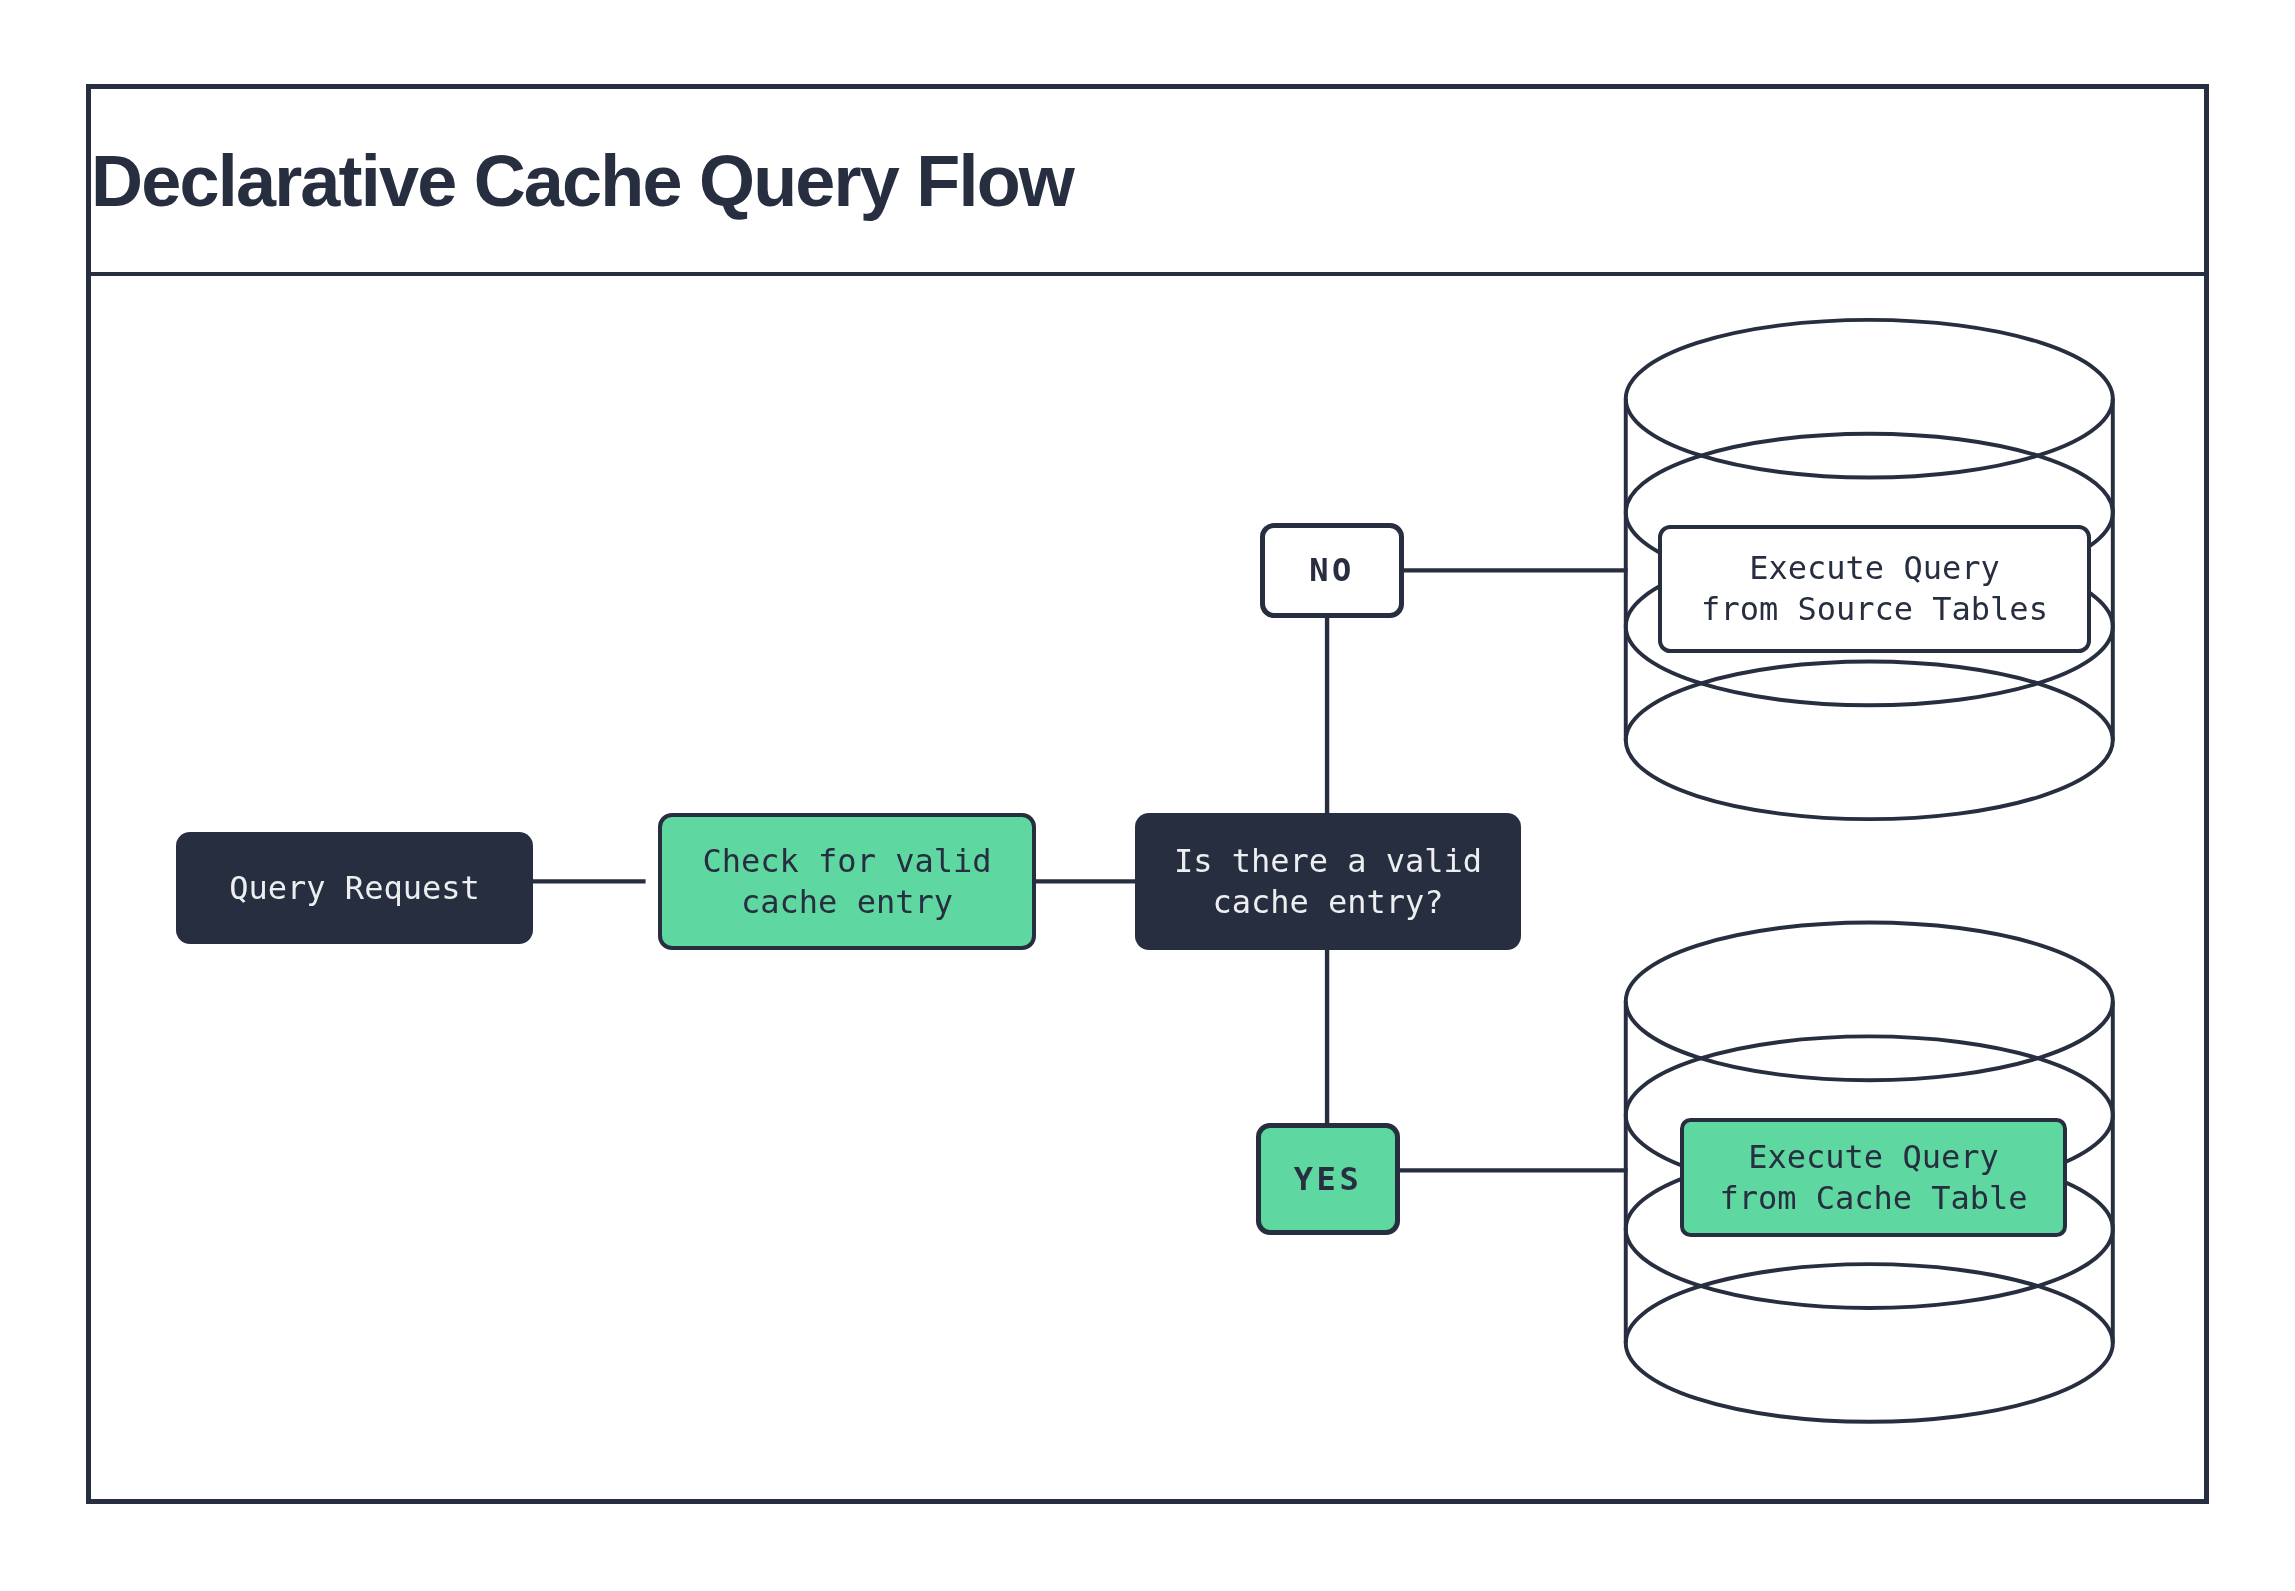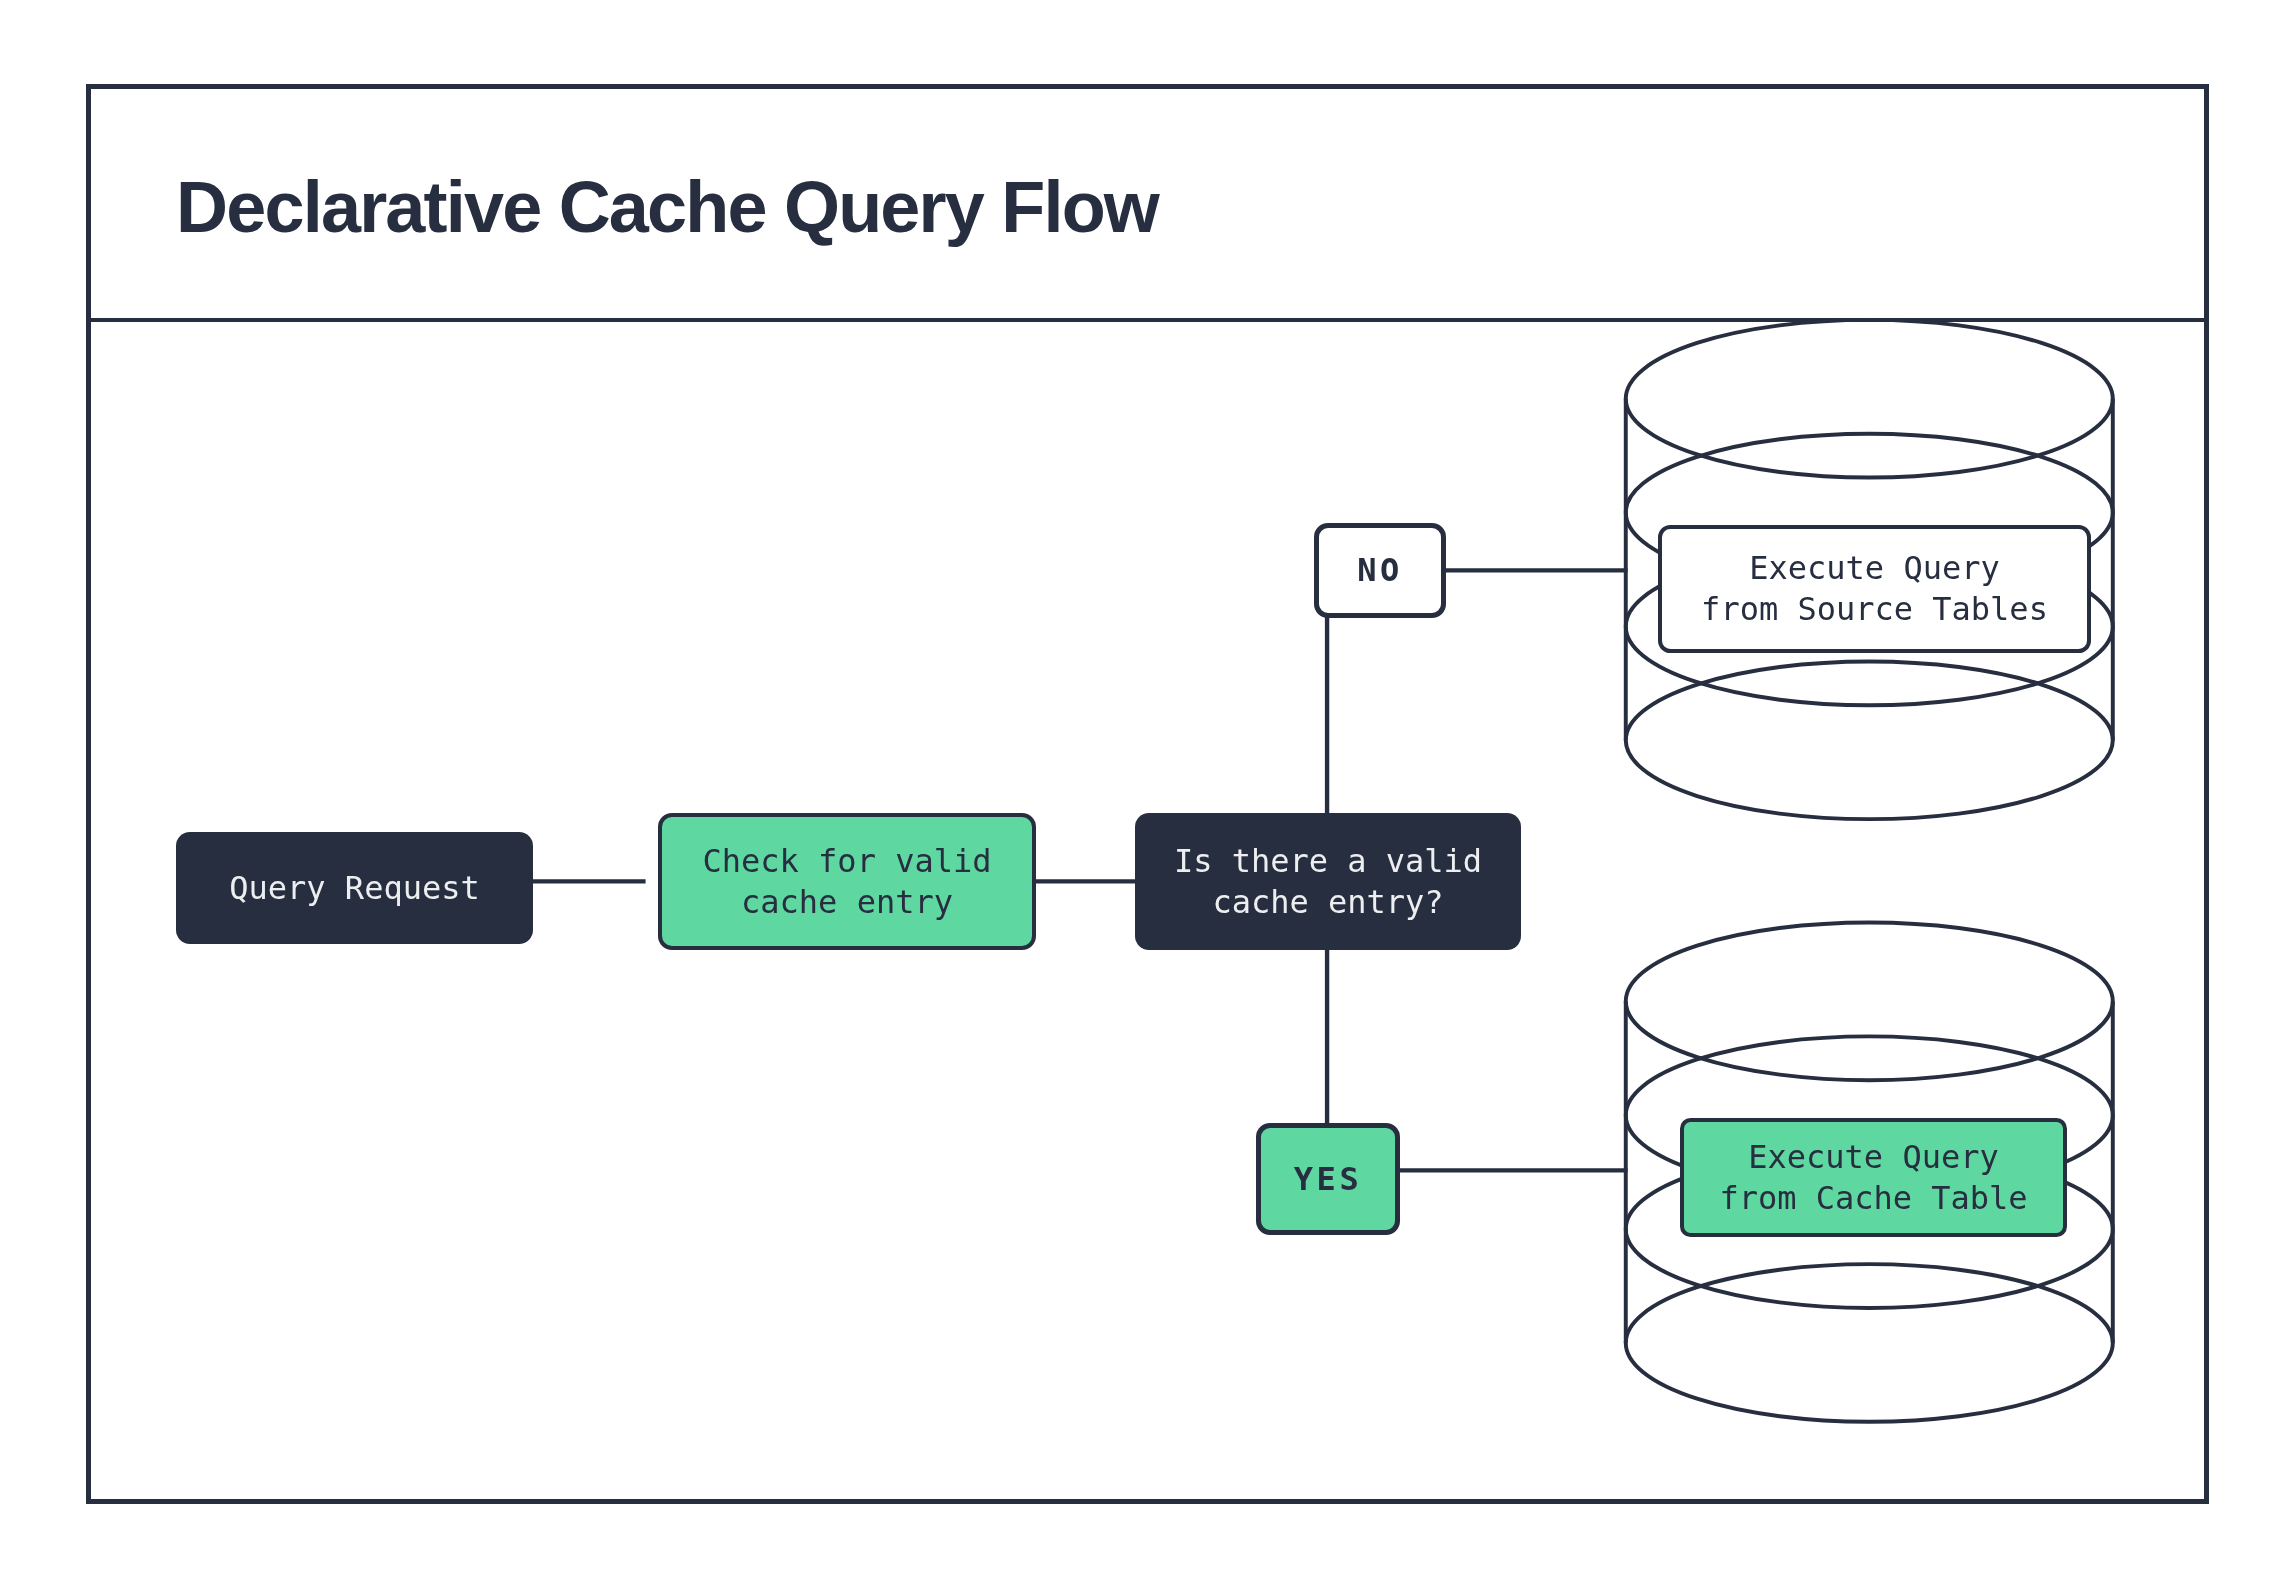--- a/index.html
+++ b/index.html
@@ -19,27 +19,25 @@
   }
   .frame {
     position: absolute;
     left: 86px; top: 84px;
     width: 2123px; height: 1420px;
     border: 5.3px solid var(--ink);
     box-sizing: border-box;
     background: var(--paper);
   }
   .header {
-    height: 226px;
+    height: 187px;
     border-bottom: 4.4px solid var(--ink);
     box-sizing: border-box;
     display: flex;
     align-items: center;
-    padding-left: 85px;
-    margin-top: 7px;
   }
   .title {
     font-family: "Liberation Sans", sans-serif;
     font-weight: 700;
     font-size: 72px;
     letter-spacing: -1.8px;
     color: var(--ink);
   }
   svg.wires {
     position: absolute;
@@ -63,21 +61,21 @@
     color: var(--ink);
     border-radius: 14px;
   }
   .node.dark    { background: var(--ink); color: var(--light_text); }
   .node.green   { background: var(--green); border: 4.4px solid var(--ink); }
   .node.outline { background: var(--paper); border: 4.4px solid var(--ink); }
   .node.tag     { font-weight: 700; letter-spacing: 3.5px; border-width: 5.3px; }
   .n-query    { left: 176px;  top: 832px;  width: 357px; height: 112px; }
   .n-check    { left: 642px;  top: 813px;  width: 378px; height: 137px; margin-left: 16px; }
   .n-decision { left: 1135px; top: 813px;  width: 386px; height: 137px; }
-  .n-no       { left: 1314px; top: 523px;  width: 132px; height: 95px; }
+  .n-no       { left: 1260px; top: 523px;  width: 144px; height: 95px; }
   .n-yes      { left: 1256px; top: 1123px; width: 144px; height: 112px; }
   .n-src      { left: 1658px; top: 525px;  width: 433px; height: 128px; border-radius: 12.3px; }
   .n-cache    { left: 1680px; top: 1118px; width: 387px; height: 119px; border-radius: 10.5px; }
 </style>
 </head>
 <body>
 
 <div class="page">
   <div class="frame">
     <div class="header">

